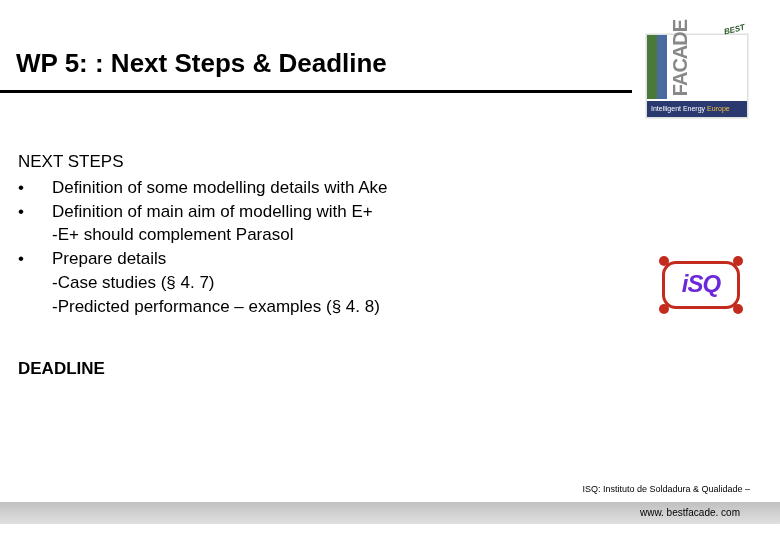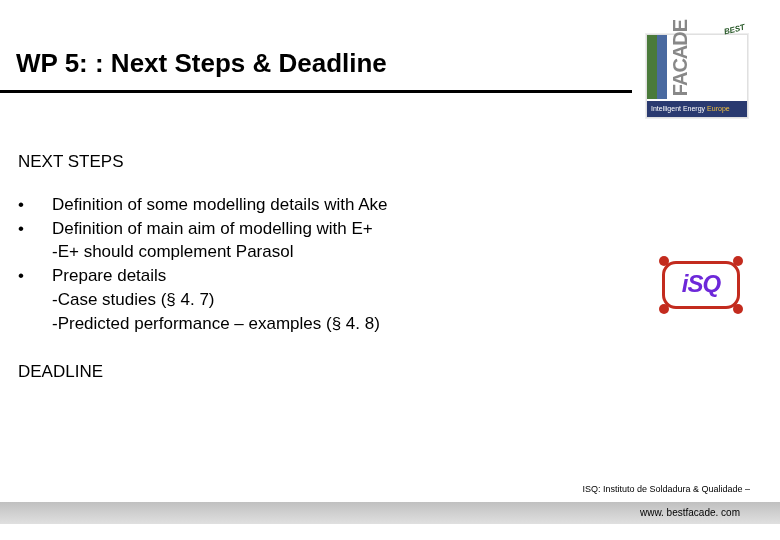--- a/index.html
+++ b/index.html
@@ -99,35 +99,36 @@
   .content {
     position: absolute;
     top: 150px;
     left: 18px;
     right: 170px;
     font-size: 17px;
     line-height: 1.4;
     color: #000;
   }
   .content .heading {
-    margin-bottom: 19px;
+    margin-bottom: 2px;
   }
   .content .row {
     display: flex;
   }
   .content .bullet {
     width: 34px;
     text-align: left;
     flex: 0 0 34px;
   }
   .content .txt {
     flex: 1;
   }
   .deadline-block {
-    margin-top: 24px;
+    margin-top: 38px;
+    font-weight: bold;
   }
   .isq-logo {
     position: absolute;
     right: 40px;
     top: 253px;
     width: 78px;
     height: 64px;
   }
   .isq-logo .frame {
     position: absolute;

